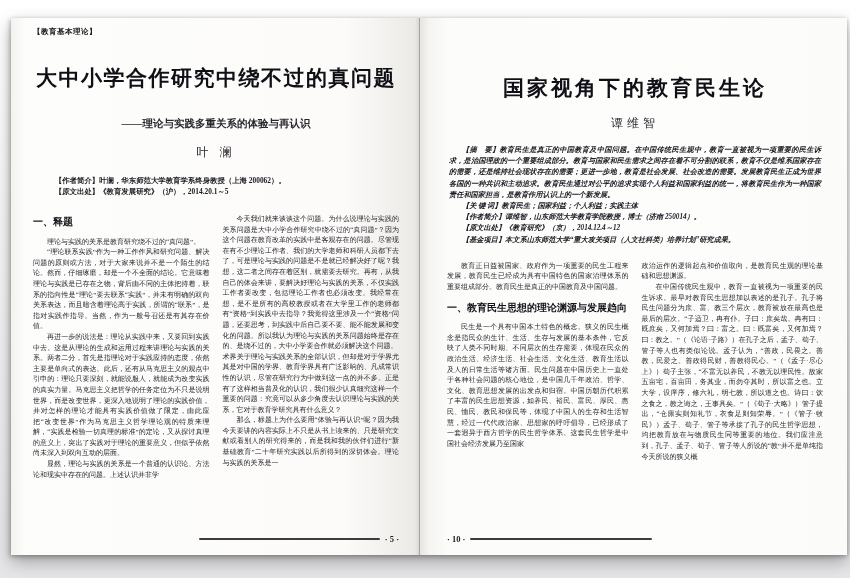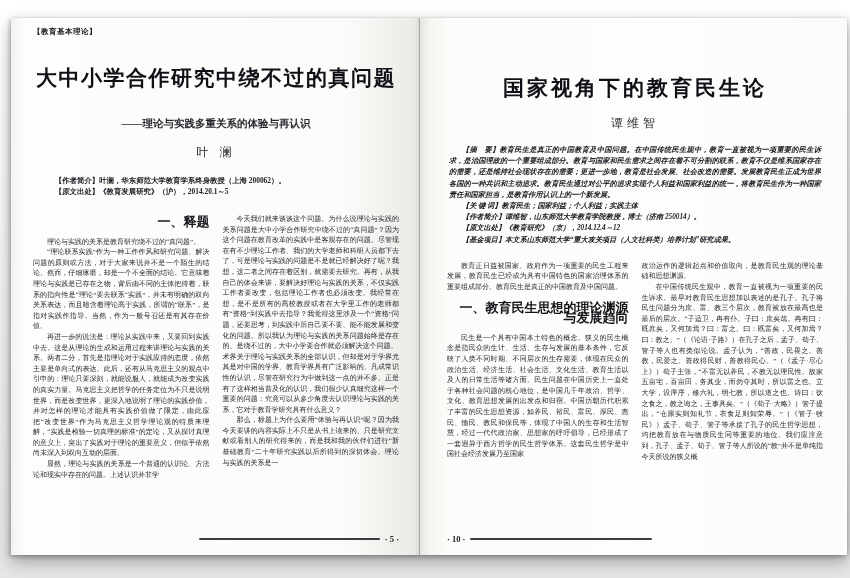--- a/index.html
+++ b/index.html
@@ -42,21 +42,21 @@
   .subtitle { margin-top: 25px; text-align: center; font-size: 10.5px; font-weight: bold; color: #26262d; }
   .author { margin-top: 13px; text-align: center; font-size: 12px; letter-spacing: 4px; color: #2a2a31; }
   .meta { margin: 14px 0 0 10px; font-size: 7.4px; line-height: 11px; font-weight: bold; color: #1a1a22; }
   .meta p { margin: 0; text-indent: 1.6em; }
   .meta-r { margin: 13px 2px 0 2px; font-size: 7.2px; line-height: 11.2px; font-weight: bold; font-style: italic; color: #1a1a22; text-align: justify; }
   .meta-r p { margin: 0; text-indent: 1.8em; }
   .cols { display: flex; gap: 13px; overflow: hidden; }
   .cols.left-cols { margin-top: 17px; height: 317px; }
   .cols.right-cols { margin-top: 15px; height: 252px; }
   .col { flex: 1 1 0; font-size: 7px; line-height: 10.6px; text-align: justify; color: #25252c; }
-  .sec-head { margin: 3px 0 9px; text-align: right; font-size: 13px; font-weight: bold; color: #141419; }
+  .sec-head { margin: 3px 0 9px; text-align: left; font-size: 10px; font-weight: bold; color: #141419; }
   .sec-head.mid { margin: 10px 0 9px; }
   .para { margin: 0; text-indent: 2em; }
   .para.cont { text-indent: 0; }
   .footer { position: absolute; bottom: 11px; display: flex; align-items: center; gap: 5px; }
   .footer .rule { height: 2.6px; background: #3b3b40; border-radius: 2px; flex: 1 1 auto; }
   .footer .pn { font-size: 8.5px; font-weight: bold; color: #222; white-space: nowrap; }
   .footer.foot-left-page { right: 20px; width: 200px; }
   .footer.foot-right-page { left: 27px; width: 205px; }
 </style>
 </head>

